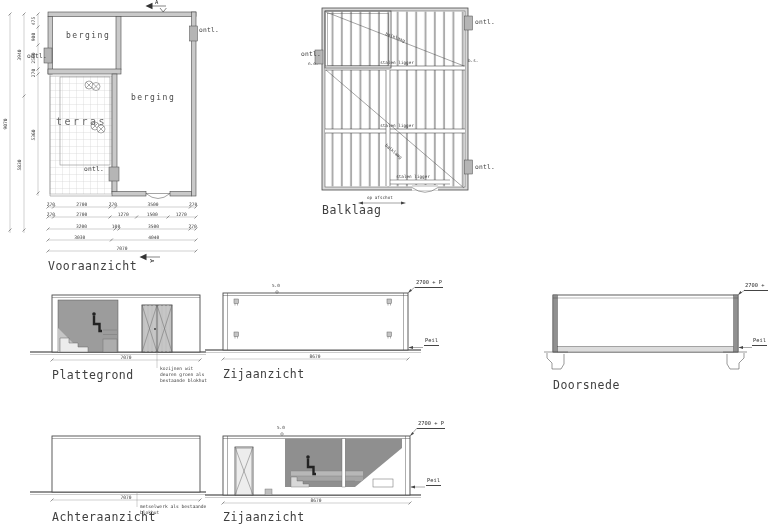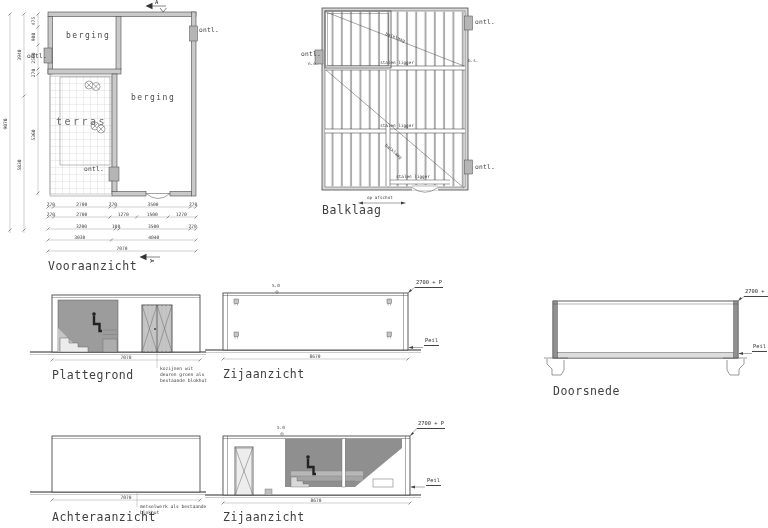--- a/index.html
+++ b/index.html
@@ -253,21 +253,21 @@
       <path d="M18,79 H203" stroke="#8a8a8a" stroke-width="0.4"></path>
       <path d="M16.5,80.5 l3,-3 M201.5,80.5 l3,-3" stroke="#444" stroke-width="0.55"></path>
     </svg>
     <span class="tiny" style="left:67px;top:4px">5.0</span>
     <span class="mark" style="left:210px;top:0px">2700 + P</span>
     <span class="mark" style="left:219px;top:58px">Peil</span>
     <span class="dim" style="left:110px;top:74px">8670</span>
     <span class="vlabel" style="left:18px;top:88px">Zijaanzicht</span>
   </div>
 
-  <div class="view" style="left:540px;top:286px;width:228px;height:115px">
+  <div class="view" style="left:540px;top:280px;width:228px;height:115px">
     <svg width="228" height="115" viewBox="0 0 228 115">
       <rect x="13" y="15" width="185" height="57" fill="#fff" stroke="#4a4a4a" stroke-width="0.9"></rect>
       <rect x="13" y="15" width="4.5" height="57" fill="#909090" stroke="#4a4a4a" stroke-width="0.4"></rect>
       <rect x="193.5" y="15" width="4.5" height="57" fill="#909090" stroke="#4a4a4a" stroke-width="0.4"></rect>
       <path d="M13,18 H198" stroke="#4a4a4a" stroke-width="0.4"></path>
       <rect x="17.5" y="66.5" width="176" height="5.5" fill="#dcdcdc" stroke="#4a4a4a" stroke-width="0.45"></rect>
       <g stroke="#555" stroke-width="0.6" fill="none">
         <path d="M4,72 H28 M7,73 L7,78 L12,83 L12,89 L21,89 L24,84 L24,74"></path>
         <path d="M183,72 H207 M204,73 L204,78 L199,83 L199,89 L190,89 L187,84 L187,74"></path>
       </g>

